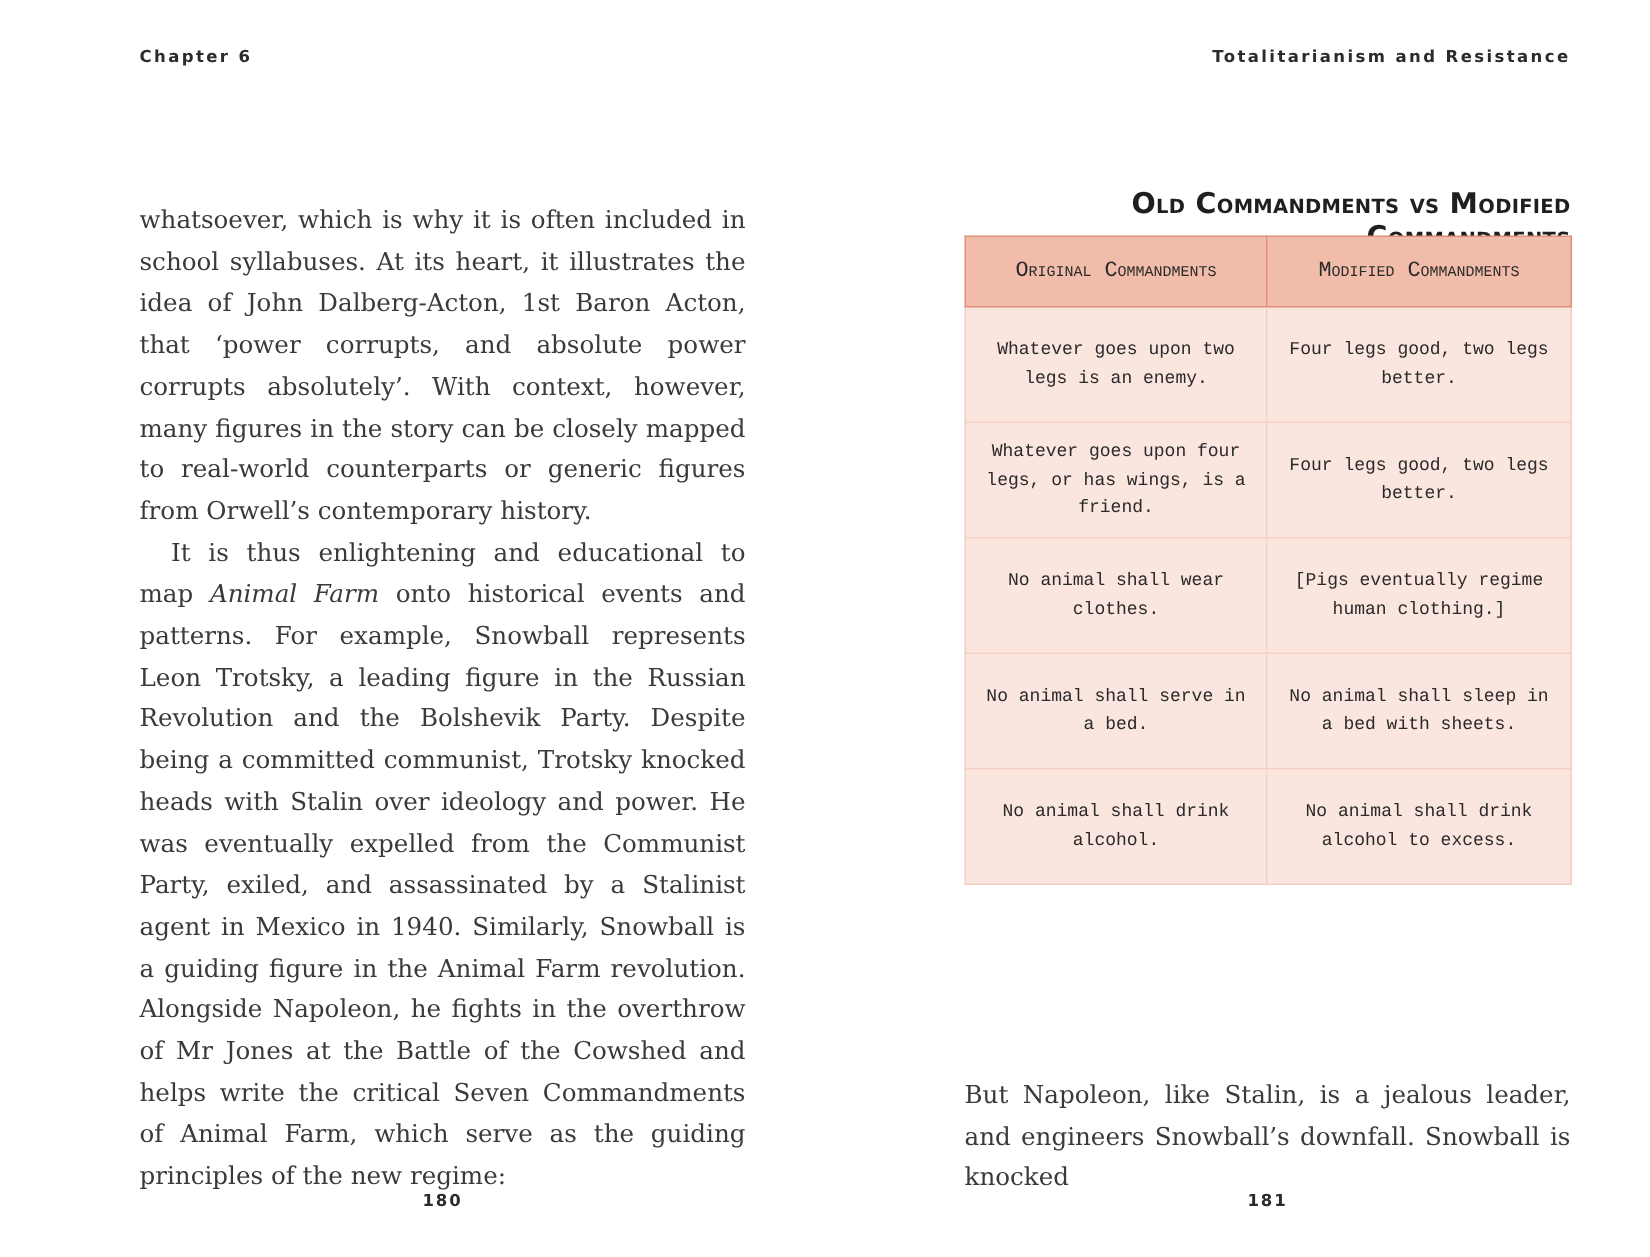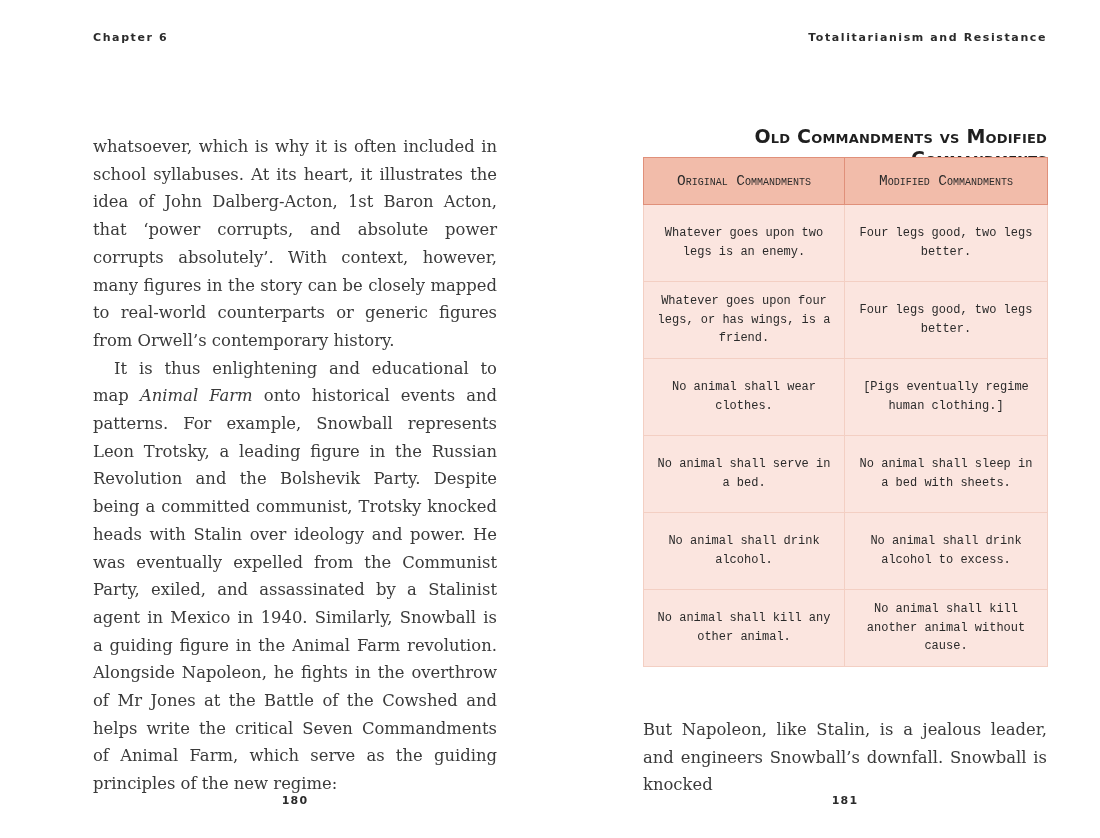--- a/index.html
+++ b/index.html
@@ -112,24 +112,20 @@
         <td>[Pigs eventually regime human clothing.]</td>
       </tr>
       <tr>
         <td>No animal shall serve in a bed.</td>
         <td>No animal shall sleep in a bed with sheets.</td>
       </tr>
       <tr>
         <td>No animal shall drink alcohol.</td>
         <td>No animal shall drink alcohol to excess.</td>
       </tr>
-      <tr>
-        <td>No animal shall kill any other animal.</td>
-        <td>No animal shall kill another animal without cause.</td>
-      </tr>
     </tbody>
   </table>
 
   <div class="body-text after-text">
     <p>But Napoleon, like Stalin, is a jealous leader, and engineers Snowball’s downfall. Snowball is knocked</p>
   </div>
 
   <div class="folio folio-right">181</div>
 </div>
 

